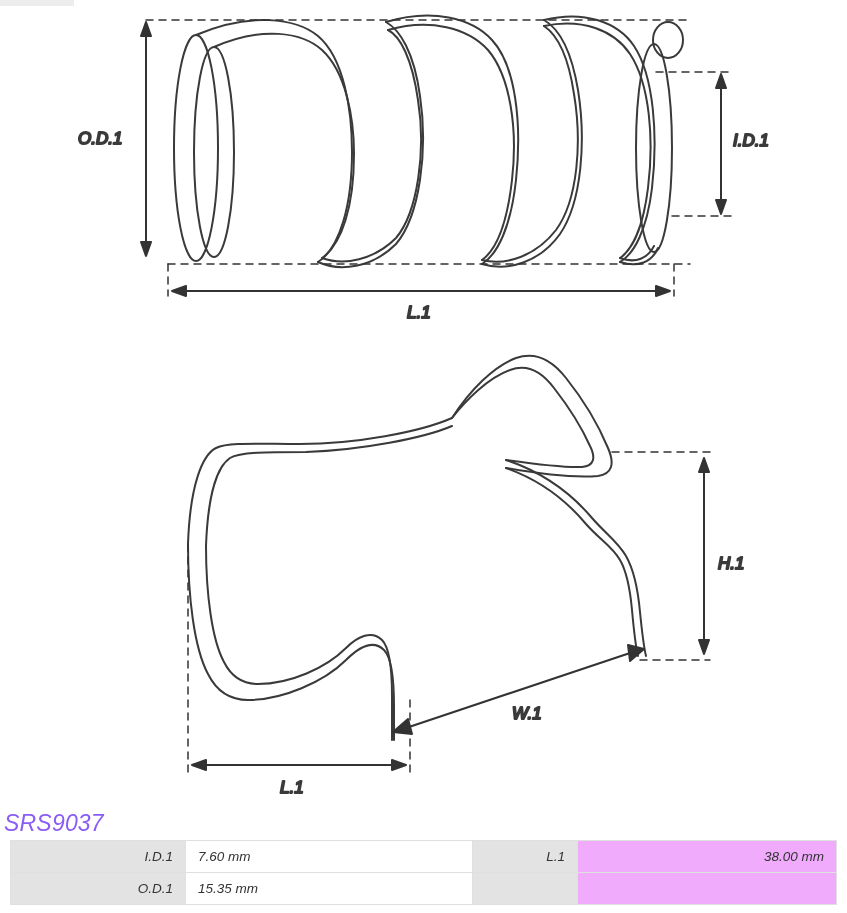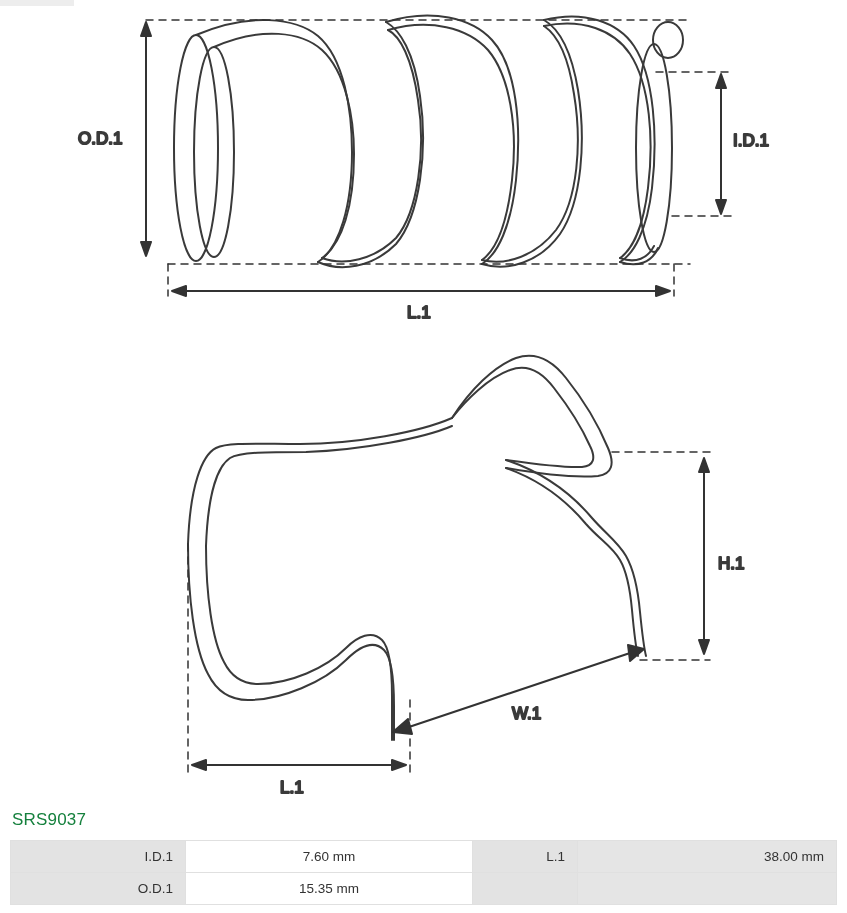--- a/index.html
+++ b/index.html
@@ -12,37 +12,38 @@
     height: 913px;
     font-family: "Liberation Sans", sans-serif;
     color: #333333;
     position: relative;
     overflow: hidden;
   }
   .page {
     position: relative;
     width: 761px;
     height: 913px;
+    font-style: italic;
   }
   .diagram-area {
     position: absolute;
     left: 0;
     top: 0;
     width: 847px;
     height: 800px;
   }
   .diagram-area svg {
     display: block;
   }
   .part-code {
     position: absolute;
-    left: 12px;
+    left: 4px;
     top: 810px;
-    font-size: 17px;
-    color: #15803d;
+    font-size: 23px;
+    color: #8b5cf6;
     font-family: "Liberation Sans", sans-serif;
     letter-spacing: 0.2px;
   }
   table.specs {
     position: absolute;
     left: 10px;
     top: 840px;
     width: 827px;
     border-collapse: collapse;
     font-size: 13.5px;
@@ -55,30 +56,30 @@
     vertical-align: middle;
   }
   td.lbl {
     background: #e3e3e3;
     text-align: right;
     width: 150px;
     color: #333;
   }
   td.val {
     background: #ffffff;
-    text-align: center;
+    text-align: left;
     width: 262px;
   }
   td.lbl2 {
     background: #e3e3e3;
     text-align: right;
     width: 80px;
   }
   td.val2 {
-    background: #e5e5e5;
+    background: #f0abfc;
     text-align: right;
   }
   td.empty {
     background: #e3e3e3;
   }
   .corner-mark {
     position: absolute;
     left: 0;
     top: 0;
     width: 74px;

